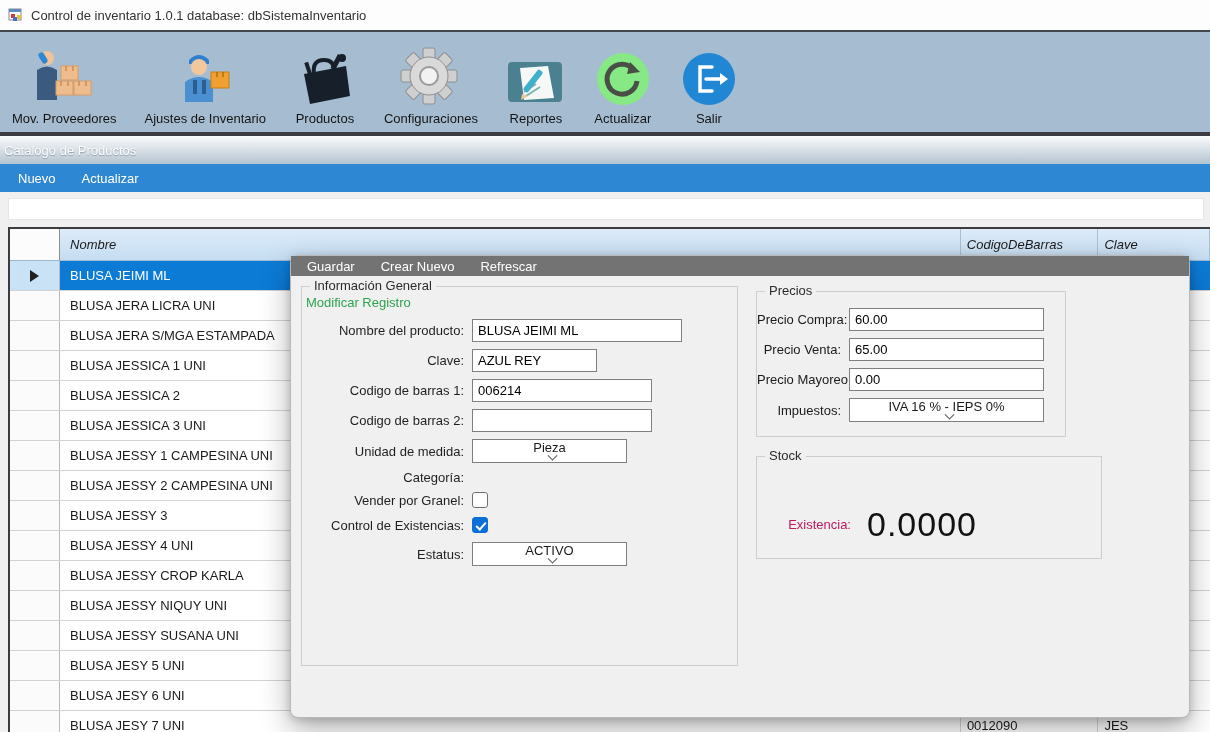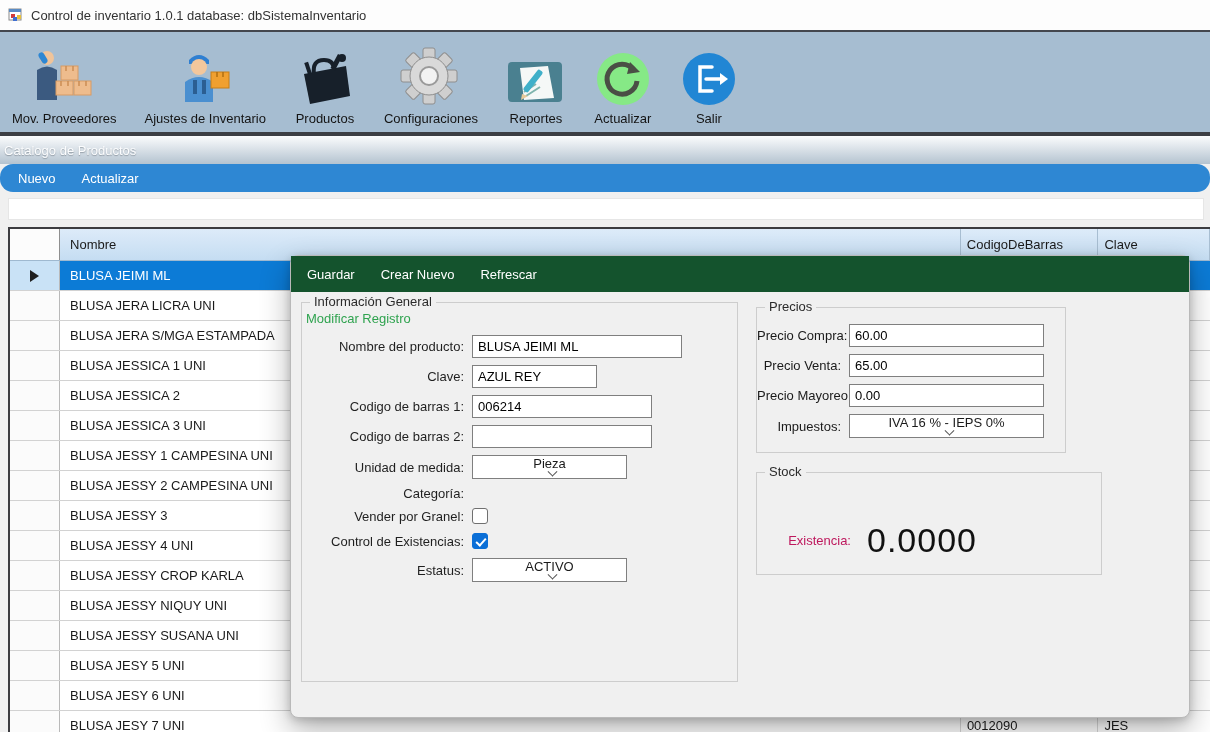--- a/index.html
+++ b/index.html
@@ -13,29 +13,29 @@
   
   .toolbar { height:106px; background:#a6bdd1; border-top:2px solid #44474e; border-bottom:4px solid #3c3e44;
              display:flex; align-items:flex-end; padding:0 0 4px 6px; gap:16px; }
   .tool-item { display:flex; flex-direction:column; align-items:center; justify-content:flex-end; cursor:default; padding:2px 6px; }
   .tool-item .ticon { height:64px; display:flex; align-items:flex-end; justify-content:center; }
   .tool-item .tlabel { margin-top:3px; white-space:nowrap; color:#141414; }
 
   
   .mdi-title { height:28px; background:linear-gradient(#fbfcfd, #b4c3d0); display:flex; align-items:center; padding-left:4px; }
   .mdi-title span { color:#fcfdfe; text-shadow:0 1px 1px rgba(90,100,110,.5); }
-  .menustrip { height:28px; background:#2e87d3; display:flex; align-items:center; gap:26px; padding-left:18px;border-radius:13px; }
+  .menustrip { height:28px; background:#2e87d3; display:flex; align-items:center; gap:26px; padding-left:18px; }
   .menustrip .mitem { color:#ffffff; white-space:nowrap; cursor:default; }
 
   .search-wrap { padding:6px 0 0 8px; }
   .search-box { width:1196px; height:22px; background:#ffffff; border:1px solid #e6e6e6; font-family:"Liberation Sans",sans-serif; font-size:13px; padding:0 6px; outline:none; }
 
   
   .grid { position:absolute; left:8px; top:227px; width:1202px; height:505px; border-left:2px solid #3c3c40; border-top:2px solid #3c3c40; background:#ffffff; overflow:hidden; }
-  .grid-header { display:flex; height:32px; background:linear-gradient(#ddebf9,#c5ddf2); border-bottom:1px solid #9fb9d0; }
+  .grid-header { display:flex; height:32px; background:linear-gradient(#ddebf9,#c5ddf2); border-bottom:1px solid #9fb9d0;font-style:italic; }
   .gh-cell { border-right:1px solid #a8bed2; display:flex; align-items:center; overflow:hidden; white-space:nowrap; }
   .gh-corner { width:54px; background:#fcfcfc; border-right:1px solid #8f8f8f; }
   .gh-name { width:972px; padding-left:10px; }
   .gh-codigo { width:148px; padding-left:6px; }
   .gh-clave { width:120px; padding-left:6px; }
   .grid-row { display:flex; height:30px; background:#ffffff; border-bottom:1px solid #d2d2d2; }
   .cell { display:flex; align-items:center; overflow:hidden; white-space:nowrap; }
   .cell.rowheader { width:54px; background:#fbfbfb; border-right:1px solid #b9b9b9; justify-content:center; }
   .cell.name { width:972px; padding-left:10px; border-right:1px solid #d8d8d8; }
   .cell.codigo { width:148px; padding-left:6px; border-right:1px solid #d8d8d8; }
@@ -47,21 +47,21 @@
   
   .dialog { position:absolute; left:290px; top:255px; width:900px; height:463px; background:#f0f0f0; border-radius:8px;
             box-shadow:0 12px 30px rgba(0,0,0,.30), 0 2px 8px rgba(0,0,0,.18); border:1px solid #b9b9b9; }
   .dlg-titlebar { height:36px; background:#fafafa; border-radius:8px 8px 0 0; display:flex; align-items:center; padding-left:10px; gap:8px; }
   .dlg-titlebar .dtitle { color:#3a3a3a; flex:1; }
   .winbtns { display:flex; height:36px; }
   .winbtn { width:46px; display:flex; align-items:center; justify-content:center; color:#444; cursor:default; }
   .glyph-min { width:11px; border-top:1px solid #444; display:block; }
   .glyph-max { width:10px; height:10px; border:1px solid #555; border-radius:2px; display:block; }
   .glyph-close { font-size:17px; color:#444; line-height:1; }
-  .dlg-menustrip { height:36px; background:#14532d; display:flex; align-items:center; gap:26px; padding-left:16px; }
+  .dlg-menustrip { height:20px; background:#737373; display:flex; align-items:center; gap:26px; padding-left:16px; }
   .dlg-menustrip .mitem { color:#fff; white-space:nowrap; }
   .dlg-body { position:relative; height:399px; border-radius:0 0 8px 8px; }
 
   .groupbox { position:absolute; border:1px solid #cdcdcd; background:#f0f0f0; }
   .gb-legend { position:absolute; top:-9px; left:8px; background:#f0f0f0; padding:0 4px; color:#2b2b2b; }
   .gb-general { left:10px; top:10px; width:437px; height:380px; }
   .gb-precios { left:465px; top:15px; width:310px; height:146px; }
   .gb-stock  { left:465px; top:180px; width:346px; height:103px; }
 
   .mode-label { position:absolute; left:4px; top:8px; color:#2fa34f; }

